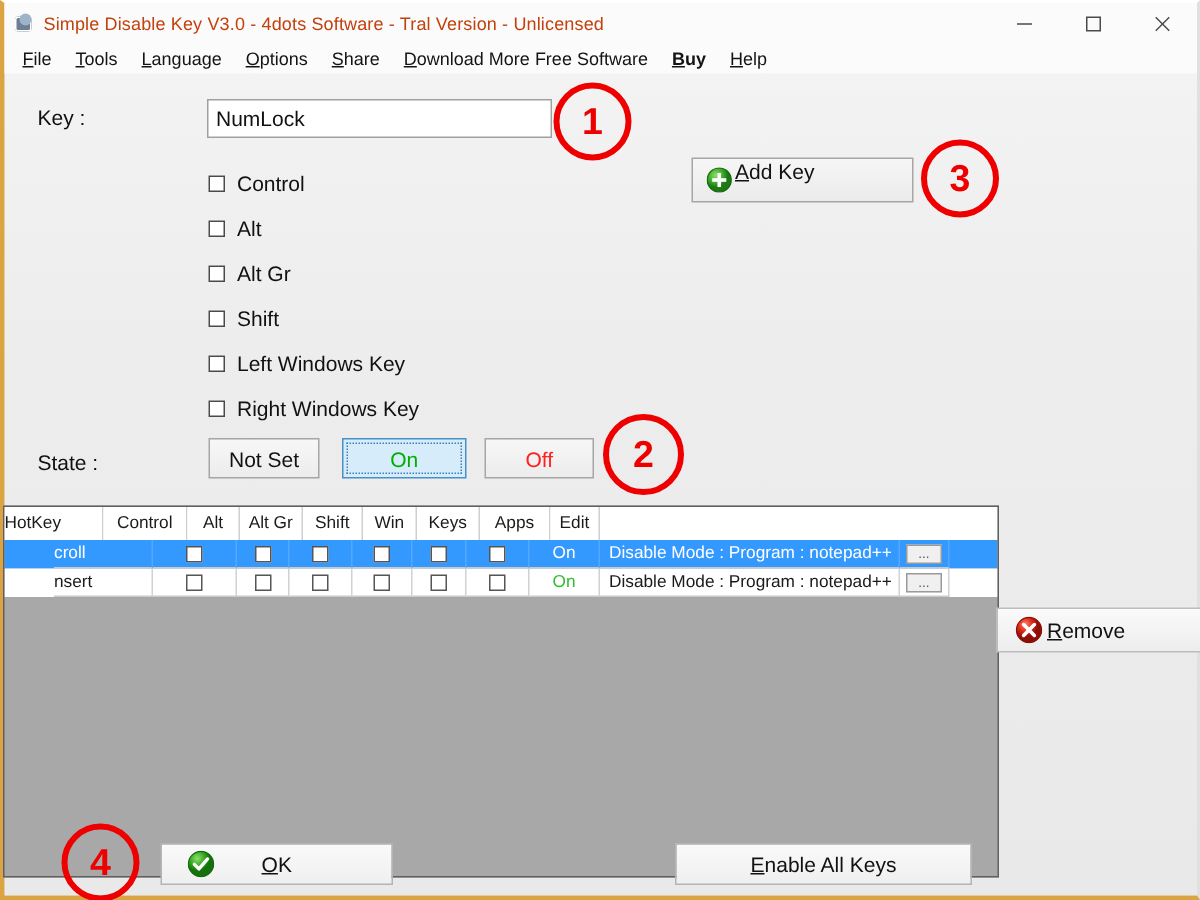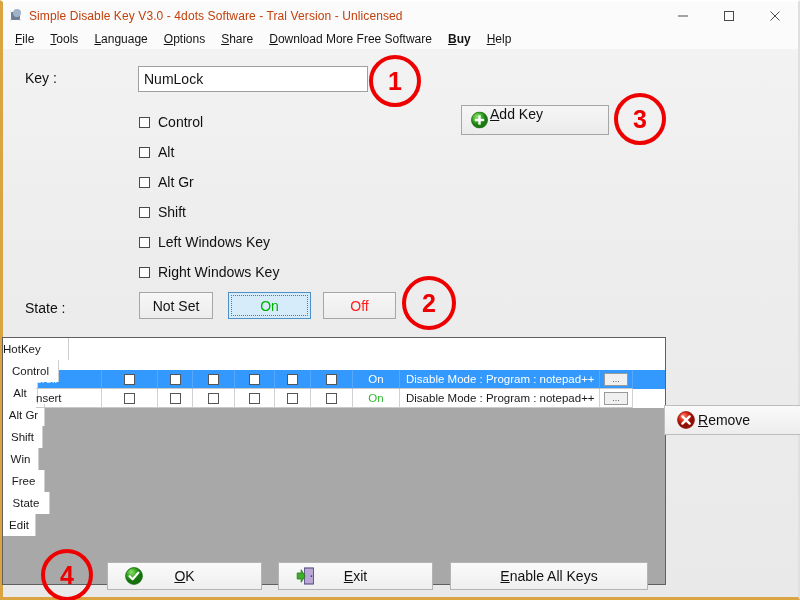--- a/index.html
+++ b/index.html
@@ -109,21 +109,21 @@
     content:""; position:absolute; left:2px; top:2px; right:2px; bottom:2px;
     border:1px dotted #3a7fb5;
   }
   .state-off { left:320px; width:73px; color:#ff2020; }
 
   
   .grid {
     position:absolute; left:-1px; top:288px; width:664px; height:248px;
     background:#a8a8a8; border:1px solid #606060; overflow:hidden;
   }
-  .grid-head { display:flex; height:32px; background:#ffffff;flex-direction:column; }
+  .grid-head { display:flex; height:22px; background:#ffffff; }
   .gh {
     font-size:11.5px; color:#1a1a1a; display:flex; align-items:center;
     justify-content:center; border-right:1px solid #cfcfcf;
     background:#ffffff; height:22px; flex:none;
   }
   .gh.first { justify-content:flex-start; padding-left:0; }
   .grid-row { display:flex; height:19px; align-items:stretch;padding-left:33px; }
   .grid-row.sel { background:#3399ff; }
   .grid-row.alt { background:#ffffff; }
   .gc {
@@ -292,22 +292,22 @@
     <div class="state-btn state-off">Off</div>
 
     <div class="grid">
       <div class="grid-head">
         <span class="gh c-hotkey first">HotKey</span>
         <span class="gh c-control">Control</span>
         <span class="gh c-alt">Alt</span>
         <span class="gh c-altgr">Alt Gr</span>
         <span class="gh c-shift">Shift</span>
         <span class="gh c-win">Win</span>
-        <span class="gh c-apps">Free</span>
-        <span class="gh c-state">State</span>
+        <span class="gh c-apps">Keys</span>
+        <span class="gh c-state">Apps</span>
         <span class="gh c-edit">Edit</span>
       </div>
 
       <div class="grid-row sel">
         <span class="gc c-hotkey first">croll</span>
         <span class="gc c-control">
             <span class="cellbox"></span>
           </span>
         <span class="gc c-alt">
             <span class="cellbox"></span>
@@ -386,31 +386,20 @@
                 <stop offset="100%" stop-color="#14710c"></stop>
           </radialGradient>
             </defs>
           <circle cx="9" cy="9" r="8.4" fill="url(#gc2)" stroke="#136c0b" stroke-width="0.8"></circle>
           <path d="M4.6 9.2 L7.6 12.3 L13.4 5.6" stroke="#fff" stroke-width="2.2" fill="none" stroke-linecap="round" stroke-linejoin="round"></path>
         </svg>
       </span>
       <span><u>O</u>K</span>
     </div>
 
-    <div class="bot-btn bot-exit">
-      <span class="icon-exit">
-        <svg width="19" height="19" viewBox="0 0 19 19">
-          <rect x="8.5" y="1.5" width="9" height="16" fill="#b9a8d4" stroke="#6e5f92" stroke-width="0.9"></rect>
-          <rect x="8.5" y="1.5" width="9" height="16" fill="none" stroke="#5d5080" stroke-width="0.6"></rect>
-          <circle cx="15.4" cy="9.6" r="0.9" fill="#4a3f68"></circle>
-          <path d="M1.2 6.5 L5.2 6.5 L5.2 3.2 L9 9.5 L5.2 15.8 L5.2 12.5 L1.2 12.5 Z" fill="#3fae2a" stroke="#1d7a12" stroke-width="0.8" stroke-linejoin="round"></path>
-        </svg>
-      </span>
-      <span><u>E</u>xit</span>
-    </div>
 
     <div class="bot-btn bot-enable">
       <span><u>E</u>nable All Keys</span>
     </div>
 
   </div>
 
   <div class="anno anno-1">1</div>
   <div class="anno anno-2">2</div>
   <div class="anno anno-3">3</div>

